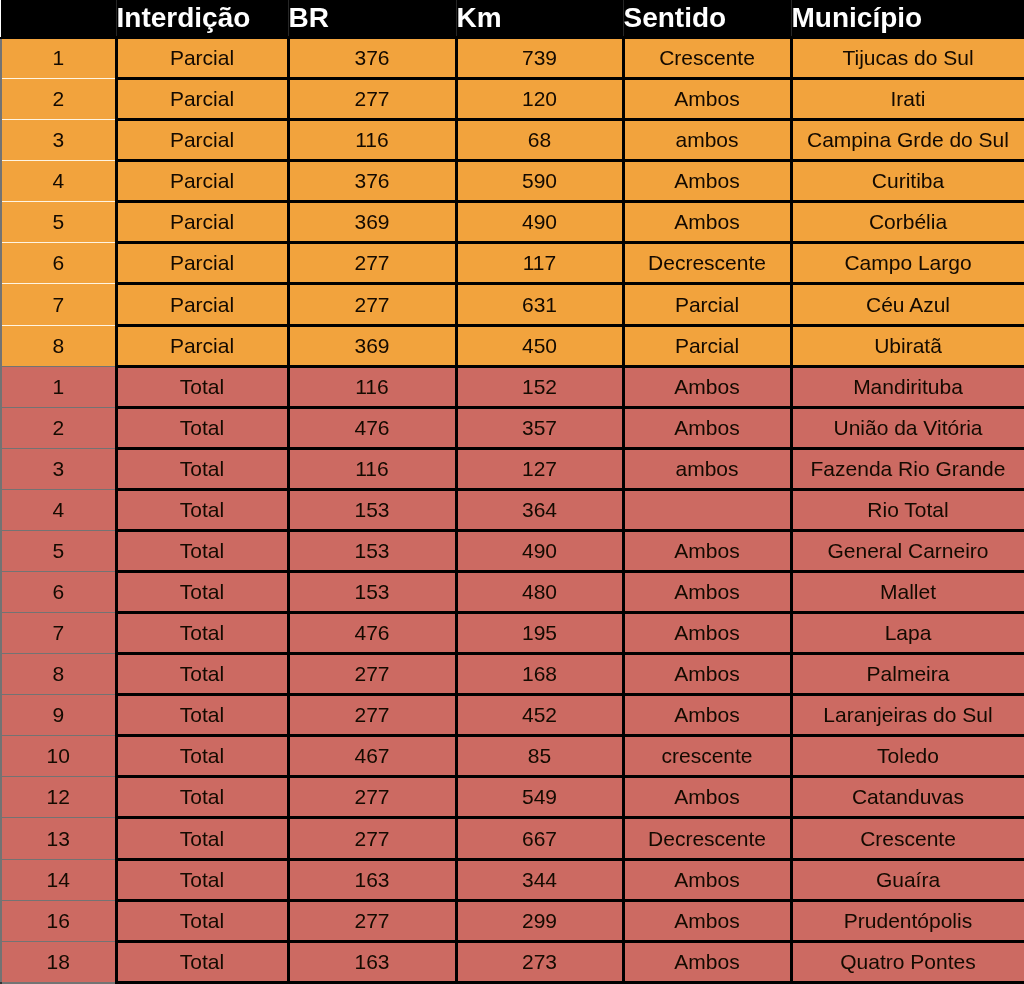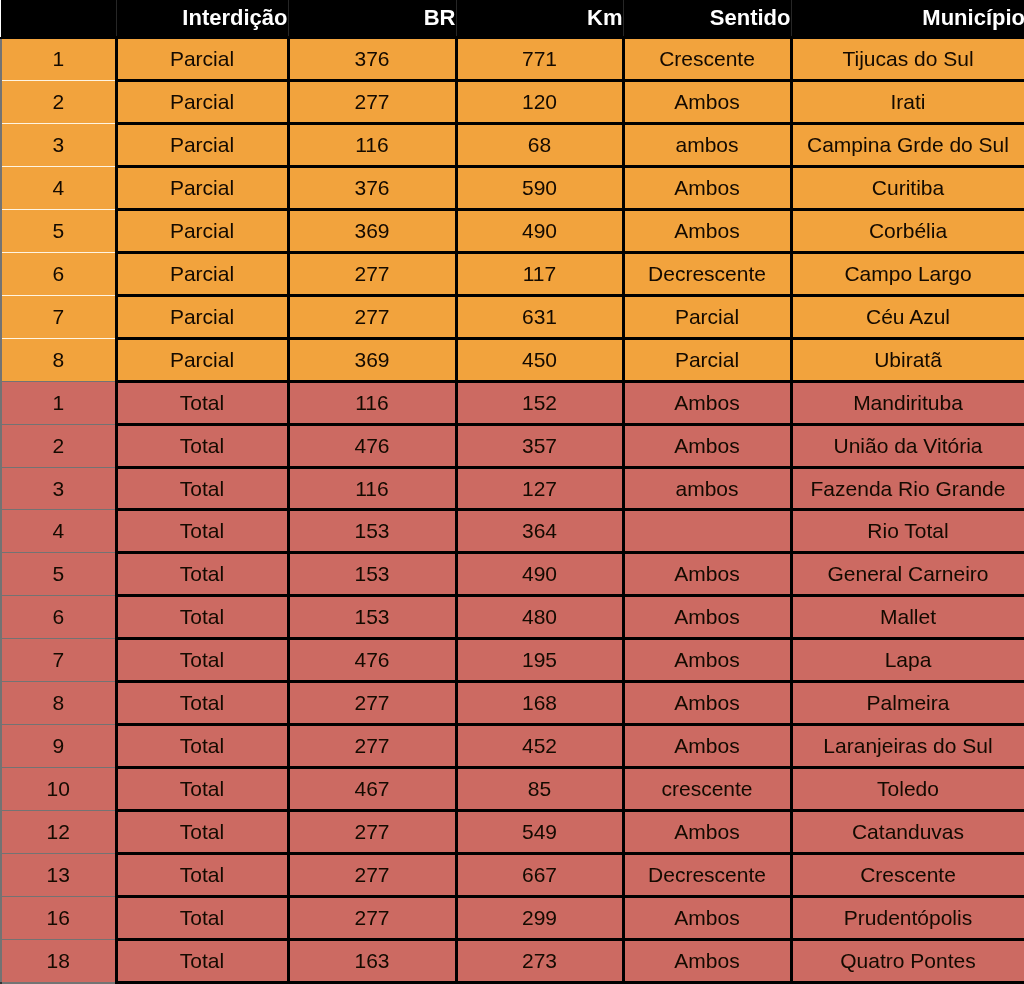--- a/index.html
+++ b/index.html
@@ -17,24 +17,24 @@
     font-family:"Liberation Sans","DejaVu Sans",sans-serif;
   }
   table{
     border-collapse:collapse;
     table-layout:fixed;
     width:1024px;height:984px;
   }
   thead th{
     background:var(--header-bg);
     color:var(--header-text);
-    font-size:22px;
+    font-size:28px;
     font-weight:bold;
     height:36px;
-    text-align:right;
+    text-align:left;
     padding:0;
     border-left:1px solid #262626;
     border-bottom:2px solid #000000;
   }
   thead th:first-child{border-left:none;}
   tbody tr{height:35px;}
   tbody td{
     color:var(--cell-text);
     font-size:21px;
     text-align:center;
@@ -76,21 +76,21 @@
         <th>Km</th>
         <th>Sentido</th>
         <th>Município</th>
       </tr>
   </thead>
   <tbody>
       <tr class="parcial">
         <td class="num-col">1</td>
         <td>Parcial</td>
         <td>376</td>
-        <td>771</td>
+        <td>739</td>
         <td>Crescente</td>
         <td>Tijucas do Sul</td>
       </tr>
       <tr class="parcial">
         <td class="num-col">2</td>
         <td>Parcial</td>
         <td>277</td>
         <td>120</td>
         <td>Ambos</td>
         <td>Irati</td>
@@ -233,20 +233,28 @@
       </tr>
       <tr class="total">
         <td class="num-col">13</td>
         <td>Total</td>
         <td>277</td>
         <td>667</td>
         <td>Decrescente</td>
         <td>Crescente</td>
       </tr>
       <tr class="total">
+        <td class="num-col">14</td>
+        <td>Total</td>
+        <td>163</td>
+        <td>344</td>
+        <td>Ambos</td>
+        <td>Guaíra</td>
+      </tr>
+      <tr class="total">
         <td class="num-col">16</td>
         <td>Total</td>
         <td>277</td>
         <td>299</td>
         <td>Ambos</td>
         <td>Prudentópolis</td>
       </tr>
       <tr class="total">
         <td class="num-col">18</td>
         <td>Total</td>

